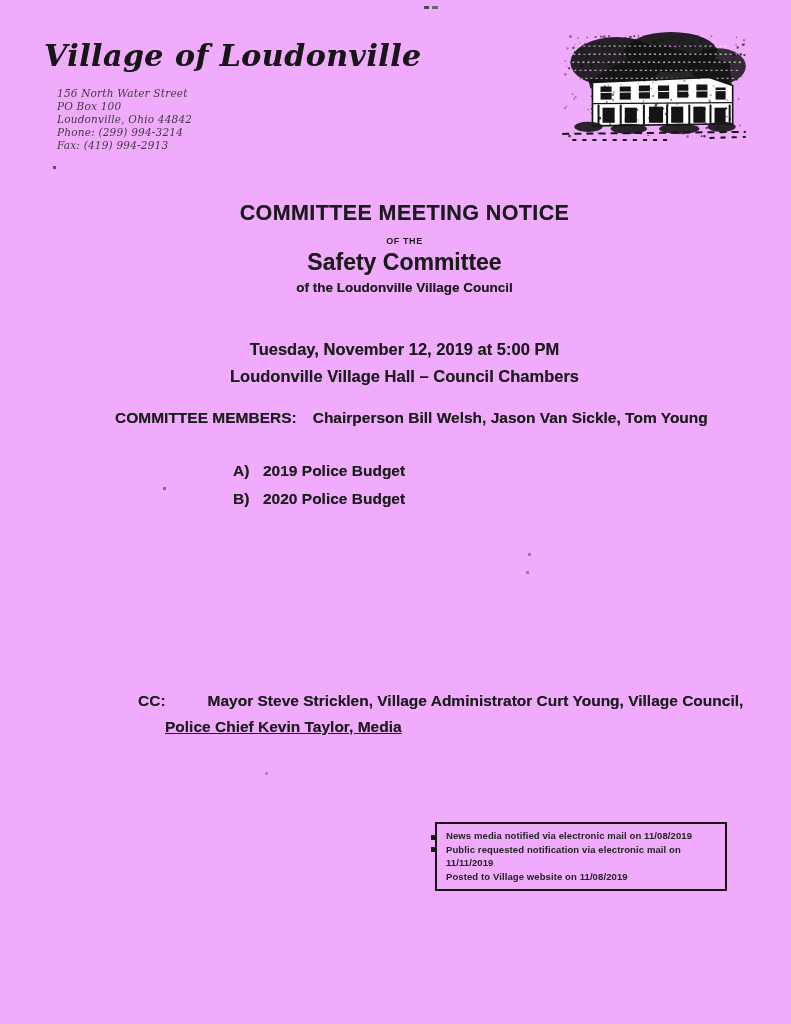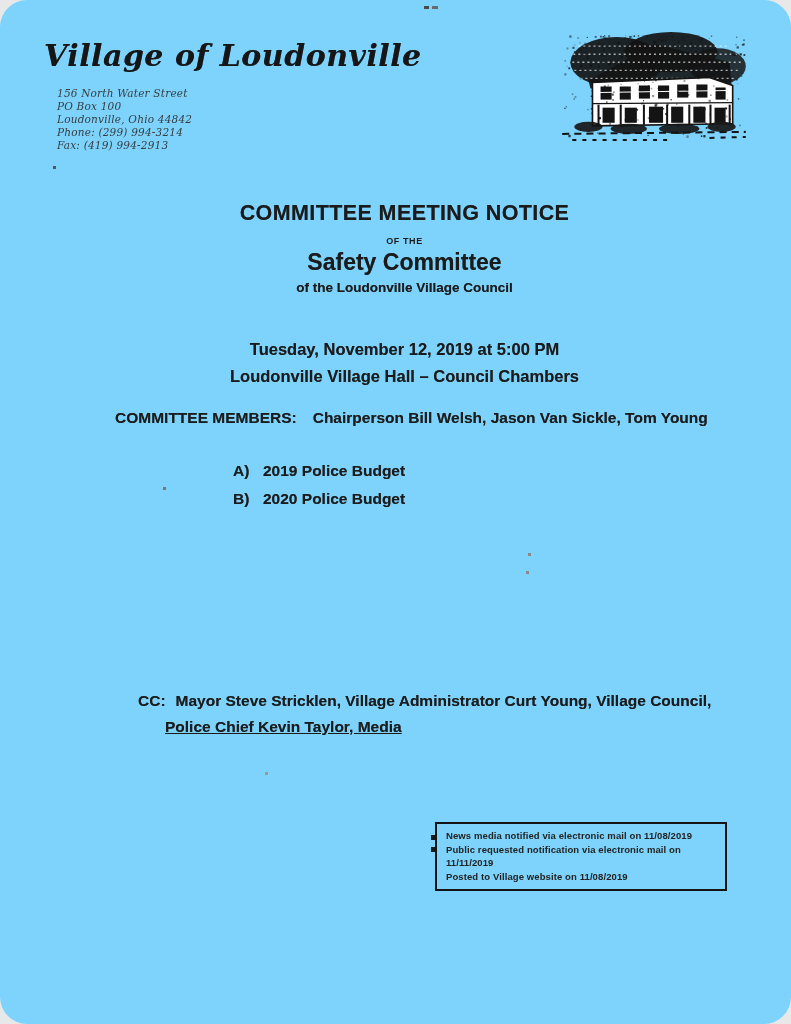--- a/index.html
+++ b/index.html
@@ -1,24 +1,23 @@
 <!DOCTYPE html>
 <html><head>
 <meta charset="utf-8">
 <style>
   * { margin: 0; padding: 0; box-sizing: border-box; }
   html, body { background: #e8e8e8; }
   body { width: 791px; height: 1024px; margin: 0 auto; position: relative; }
   .page {
     position: absolute; inset: 0;
-    background: #7dd3fc;
+    background: #f0abfc;
     color: #1b1b1b;
     font-family: "Liberation Sans", sans-serif;
     overflow: hidden;
-    border-radius: 27px;
   }
 
   
   .lh-title {
     position: absolute; left: 44px; top: 38px;
     font-family: "DejaVu Serif", "Liberation Serif", serif;
     font-style: italic; font-weight: 700;
     font-size: 30px; letter-spacing: 0.5px;
     color: #161616;
   }
@@ -56,21 +55,21 @@
   .members-line .label { font-weight: 700; margin-right: 16px; }
 
   .agenda { position: absolute; left: 233px; top: 457px; font-size: 15.5px; font-weight: 600; }
   .agenda-row { display: flex; line-height: 28px; }
   .agenda-marker { width: 30px; }
 
   .cc-block {
     position: absolute; left: 138px; top: 688px;
     font-size: 15.5px; font-weight: 600; line-height: 26px;
   }
-  .cc-row { display: flex; }
+  .cc-row { display: flex; gap: 32px; }
   .cc-label { margin-right: 10px; }
   .cc-line2 { margin-left: 27px; text-decoration: underline; }
 
   .posting-box {
     position: absolute; left: 435px; top: 822px; width: 292px;
     border: 2px solid #141414;
     padding: 5px 16px 6px 9px;
     font-size: 9.5px; font-weight: 600; line-height: 13.5px;
     letter-spacing: 0.1px; color: #222;
   }

